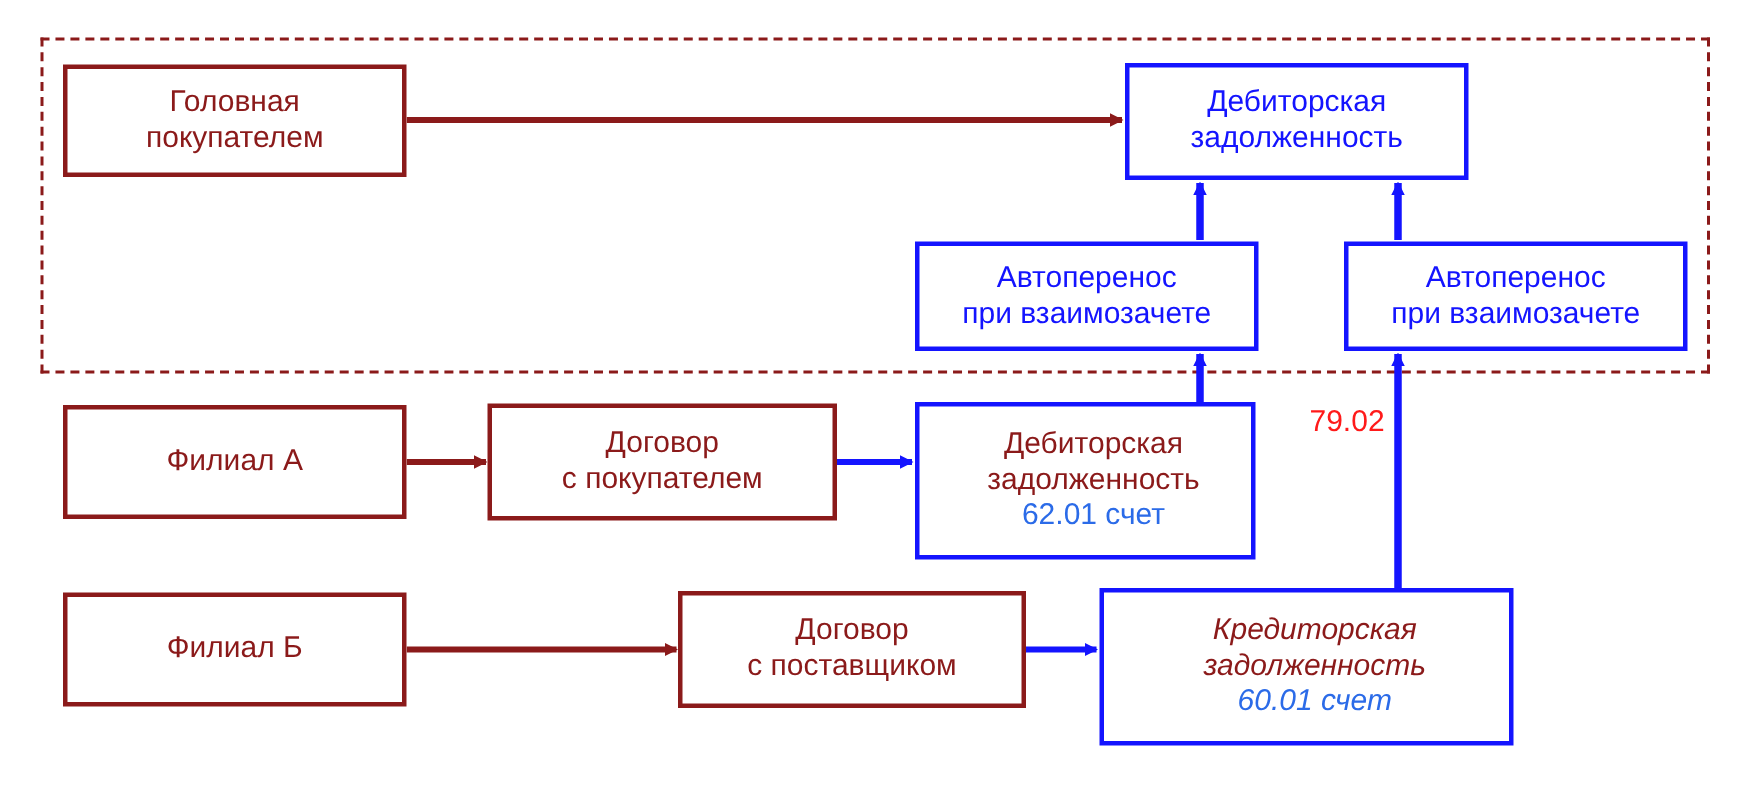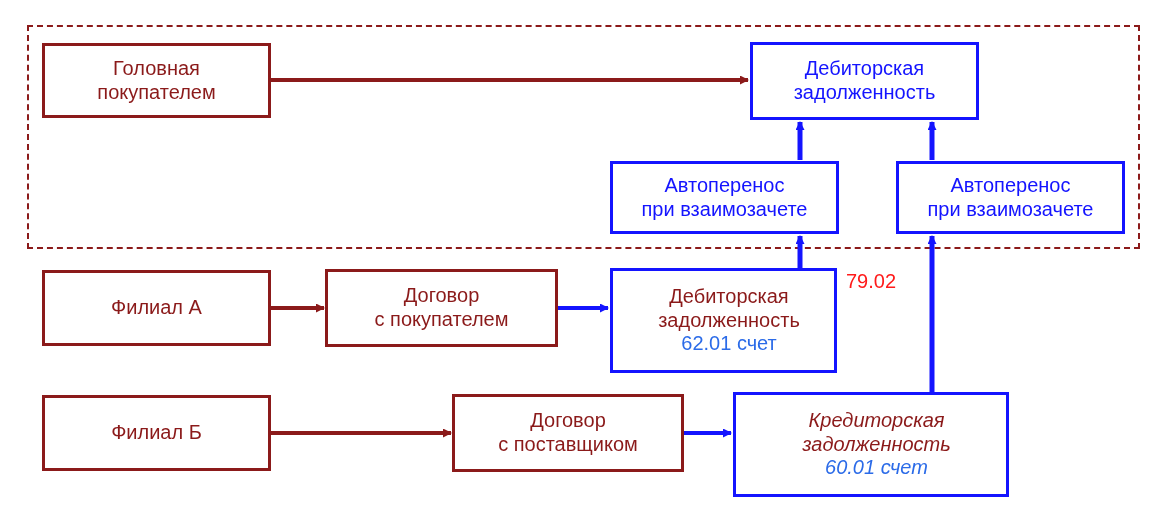--- a/index.html
+++ b/index.html
@@ -49,20 +49,21 @@
     padding-left: 11px;
   }
   .node .acct {
     color: #2B6BE8;
   }
   .free-label {
     position: absolute;
     font-size: 20px;
     color: #FF1A1A;
     white-space: nowrap;
+    margin-left: 27px;
   }
   svg.edges {
     position: absolute;
     left: 0;
     top: 0;
     width: 1163px;
     height: 528px;
     pointer-events: none;
   }
 </style>

